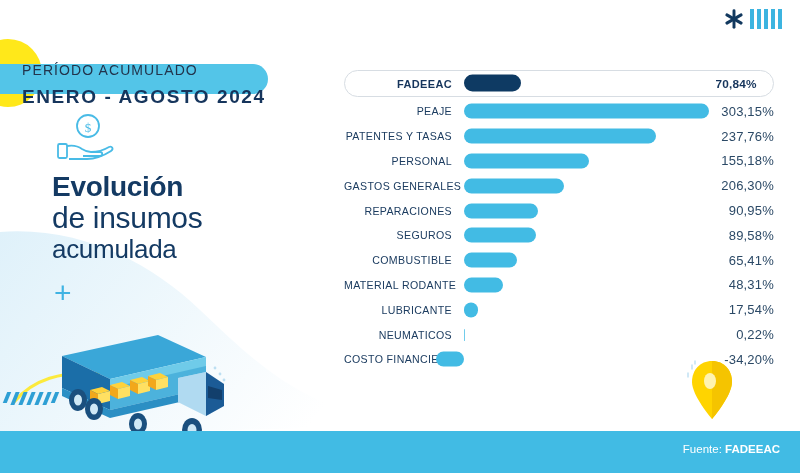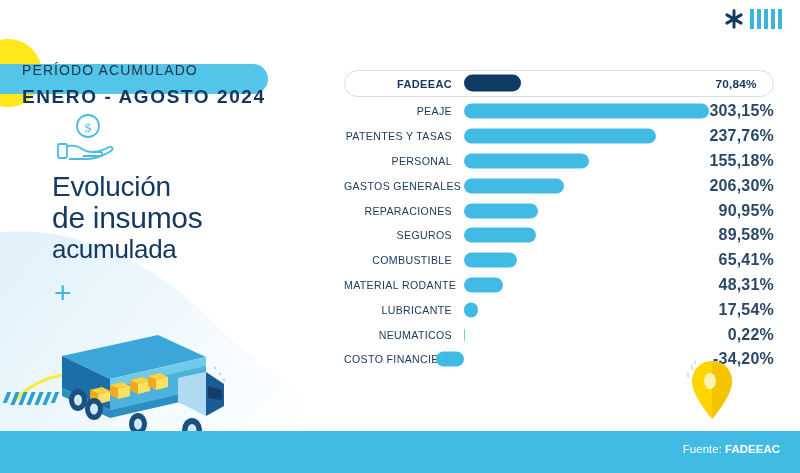--- a/index.html
+++ b/index.html
@@ -25,21 +25,21 @@
   .hdr-circle { position:absolute; left:-26px; top:-3px; width:68px; height:68px; border-radius:50%; background:#ffe81a; z-index:1; }
   .hdr-kicker { position:absolute; left:22px; top:8px; font-size:14px; letter-spacing:1.1px; color:#22344c; z-index:3; white-space:nowrap;margin-top:12px; }
   .hdr-pill { position:absolute; left:0px; top:22px; height:30px; width:268px; background:#53c5e8; border-radius:0 16px 16px 0; z-index:2; }
   .hdr-title { position:absolute; left:22px; top:27px; font-size:19px; font-weight:bold; letter-spacing:1.6px; color:#16355c; z-index:3; white-space:nowrap;margin-top:17px; }
 
   
   .money-icon { position:absolute; left:56px; top:112px; width:62px; height:52px; z-index:4; }
 
   
   .big-title { position:absolute; left:52px; top:172px; z-index:4; color:#143a63; line-height:1.08; }
-  .big-title .l1 { font-size:28px; font-weight:normal; letter-spacing:-0.3px; }
+  .big-title .l1 { font-size:28px; font-weight:bold; letter-spacing:-0.3px; }
   .big-title .l2 { font-size:30px; font-weight:400; letter-spacing:-0.3px; }
   .big-title .l3 { font-size:26px; font-weight:400; letter-spacing:-0.3px; }
 
   .plus { position:absolute; left:54px; top:278px; color:#3fb3e3; font-size:30px; font-weight:400; line-height:1; z-index:4; }
 
   
   .truck { position:absolute; left:10px; top:330px; width:230px; height:118px; z-index:4; }
   .speedlines { position:absolute; left:5px; top:392px; z-index:5; display:flex; gap:4px; }
   .speedlines i { display:block; width:4px; height:13px; background:#2e9fd4; transform:skewX(-22deg); }
   .speedlines i:nth-child(1){height:11px;} .speedlines i:nth-child(7){height:11px;}
@@ -58,21 +58,21 @@
   .row .lbl {
     width:120px; text-align:right; padding-right:12px;
     font-size:10.6px; color:#1c3c60; letter-spacing:0.35px; white-space:nowrap;
   }
   .row .track { position:relative; width:245px; height:24.8px; }
   .row .bar {
     position:absolute; top:50%; transform:translateY(-50%);
     height:15px; background:#42bbe4; border-radius:8px;
   }
   .row .val {
-    width:65px; text-align:right; font-size:16px; color:#2b4966; letter-spacing:0.2px;font-weight:bold;
+    width:65px; text-align:right; font-size:13px; color:#2b4966; letter-spacing:0.2px;
   }
   .row.highlight {
     border:1px solid #d7dde3; border-radius:14px; height:27px; margin-bottom:2px;
     background:#fff;
   }
   .row.highlight .lbl { font-weight:bold; color:#16355c; font-size:11px; width:119px; }
   .row.highlight .val { font-weight:bold; color:#16355c; font-size:11.8px; width:64px; padding-right:10px;text-align:center;}
   .row.highlight .bar { background:#0e3a63; height:17px; border-radius:9px; }
 </style>
 </head>

